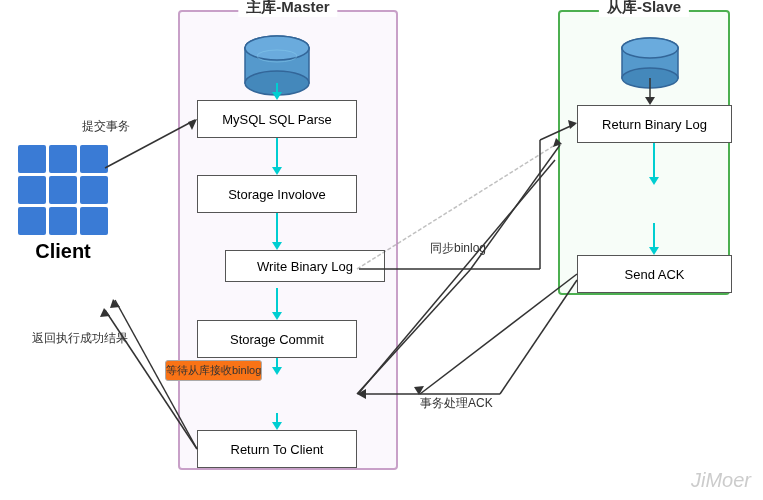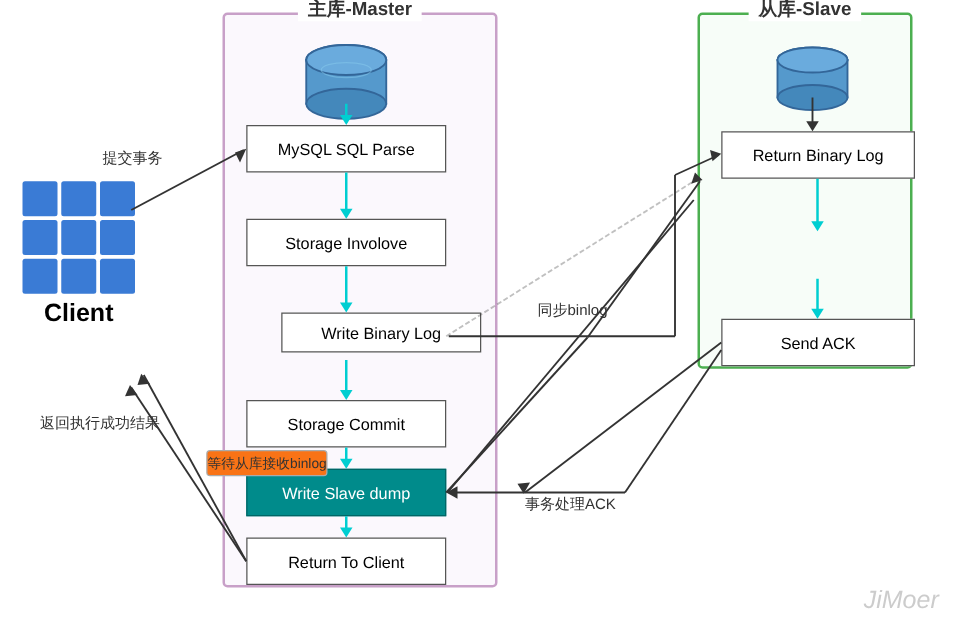--- a/index.html
+++ b/index.html
@@ -170,23 +170,20 @@
   </div>
   <div class="proc-box" style="left:197px; top:175px; width:160px; height:38px;">
     <span>Storage Involove</span>
   </div>
   <div class="proc-box" style="left:197px; top:250px; width:160px; height:32px;margin-left:28px;">
     <span>Write Binary Log</span>
   </div>
   <div class="proc-box" style="left:197px; top:320px; width:160px; height:38px;">
     <span>Storage Commit</span>
   </div>
-  <div class="proc-box highlight" style="left:197px; top:375px; width:160px; height:38px;">
-    <span>Write Slave dump</span>
-  </div>
   <div class="proc-box" style="left:197px; top:430px; width:160px; height:38px;">
     <span>Return To Client</span>
   </div>
 
   <div class="proc-box" style="left:577px; top:105px; width:155px; height:38px;">
     <span>Return Binary Log</span>
   </div>
   <div class="proc-box" style="left:577px; top:255px; width:155px; height:38px;">
     <span>Send ACK</span>
   </div>

